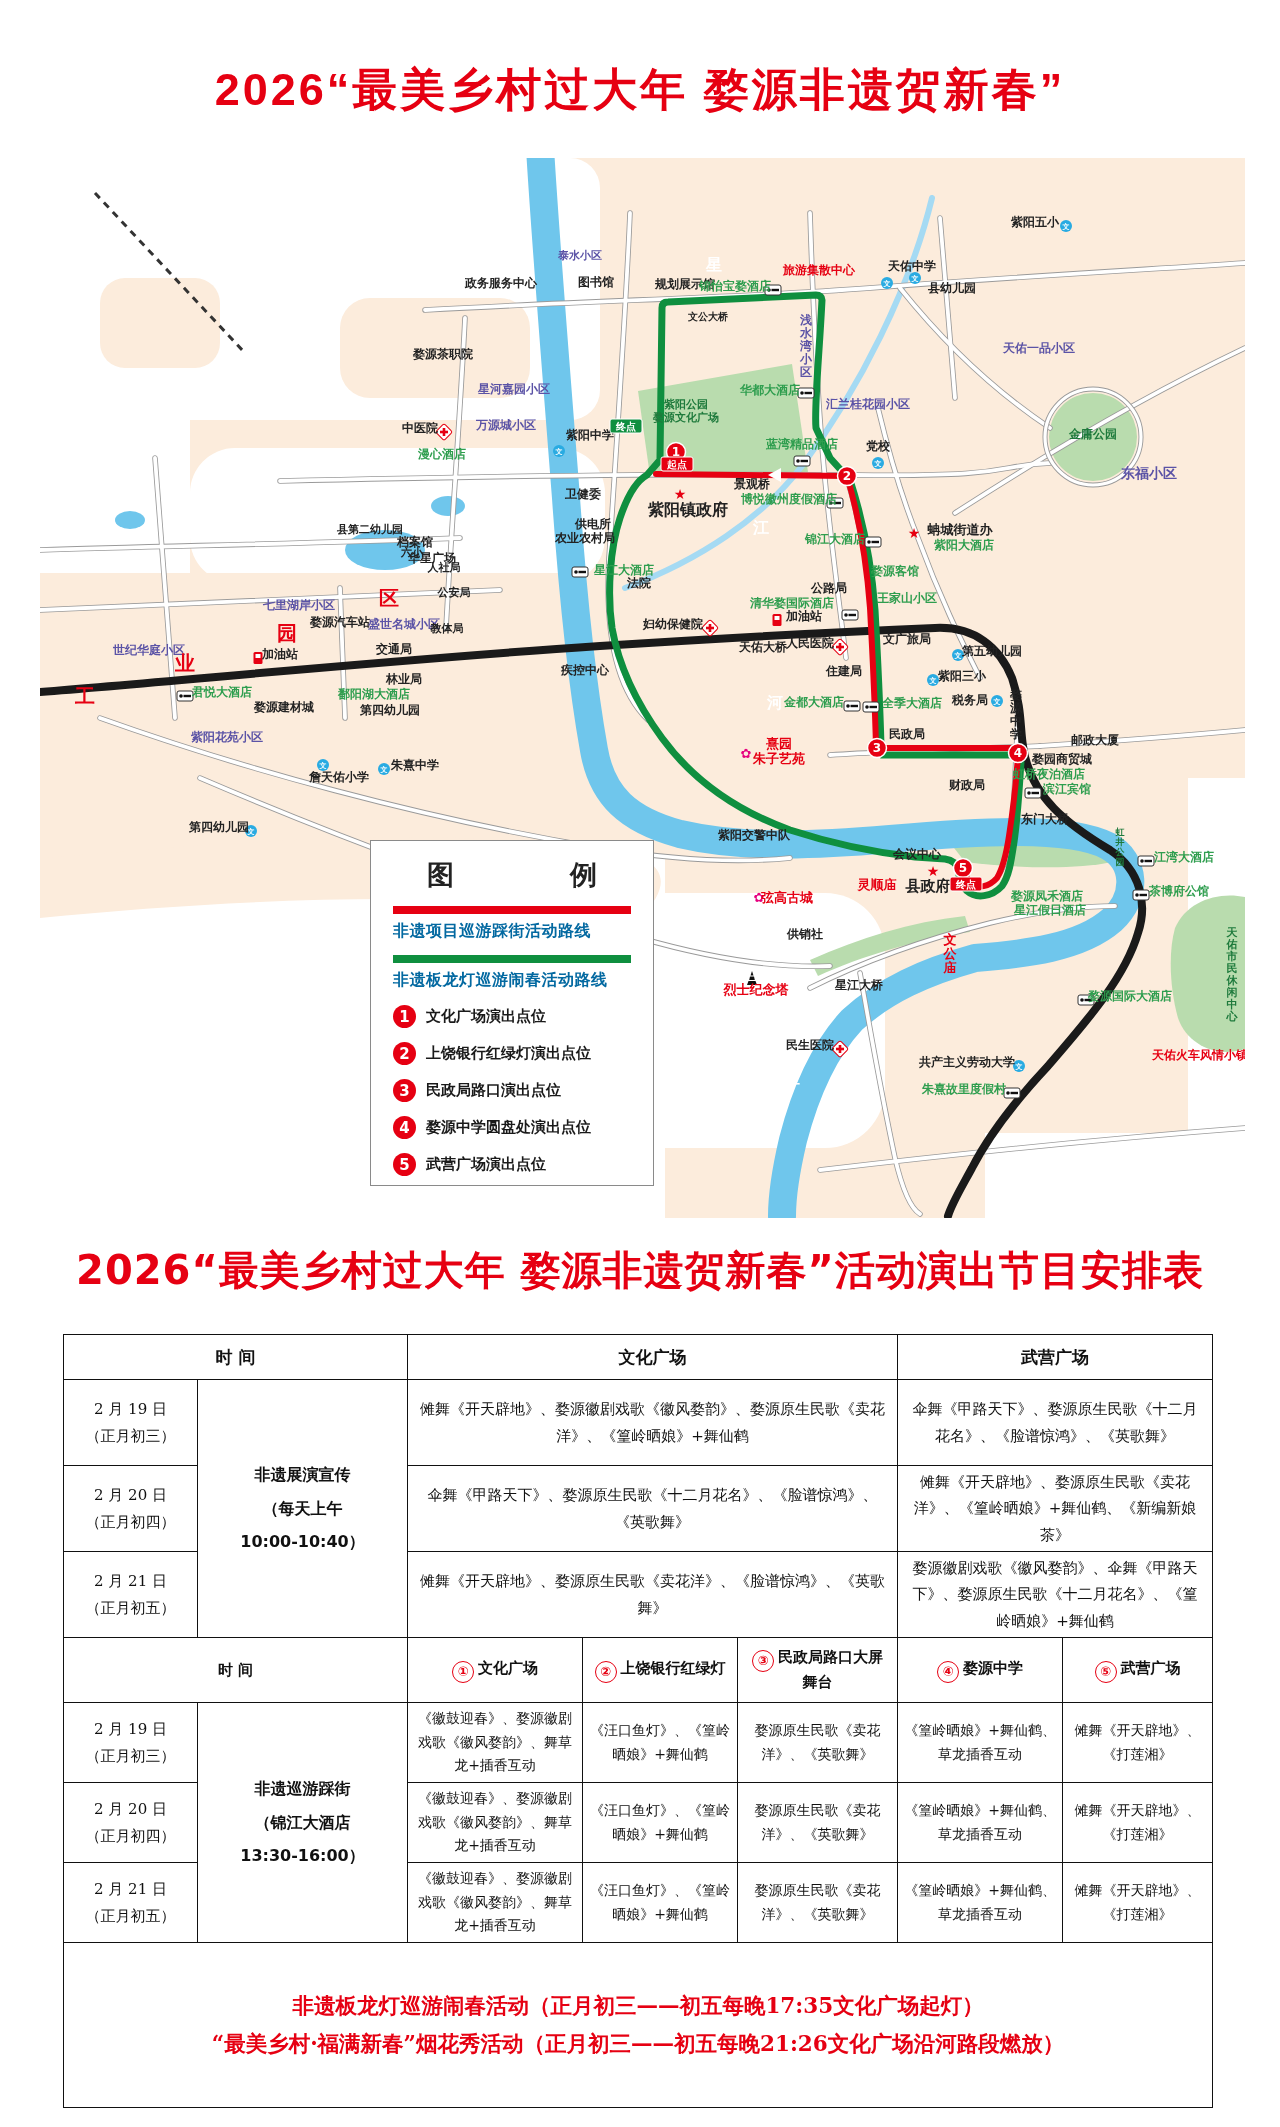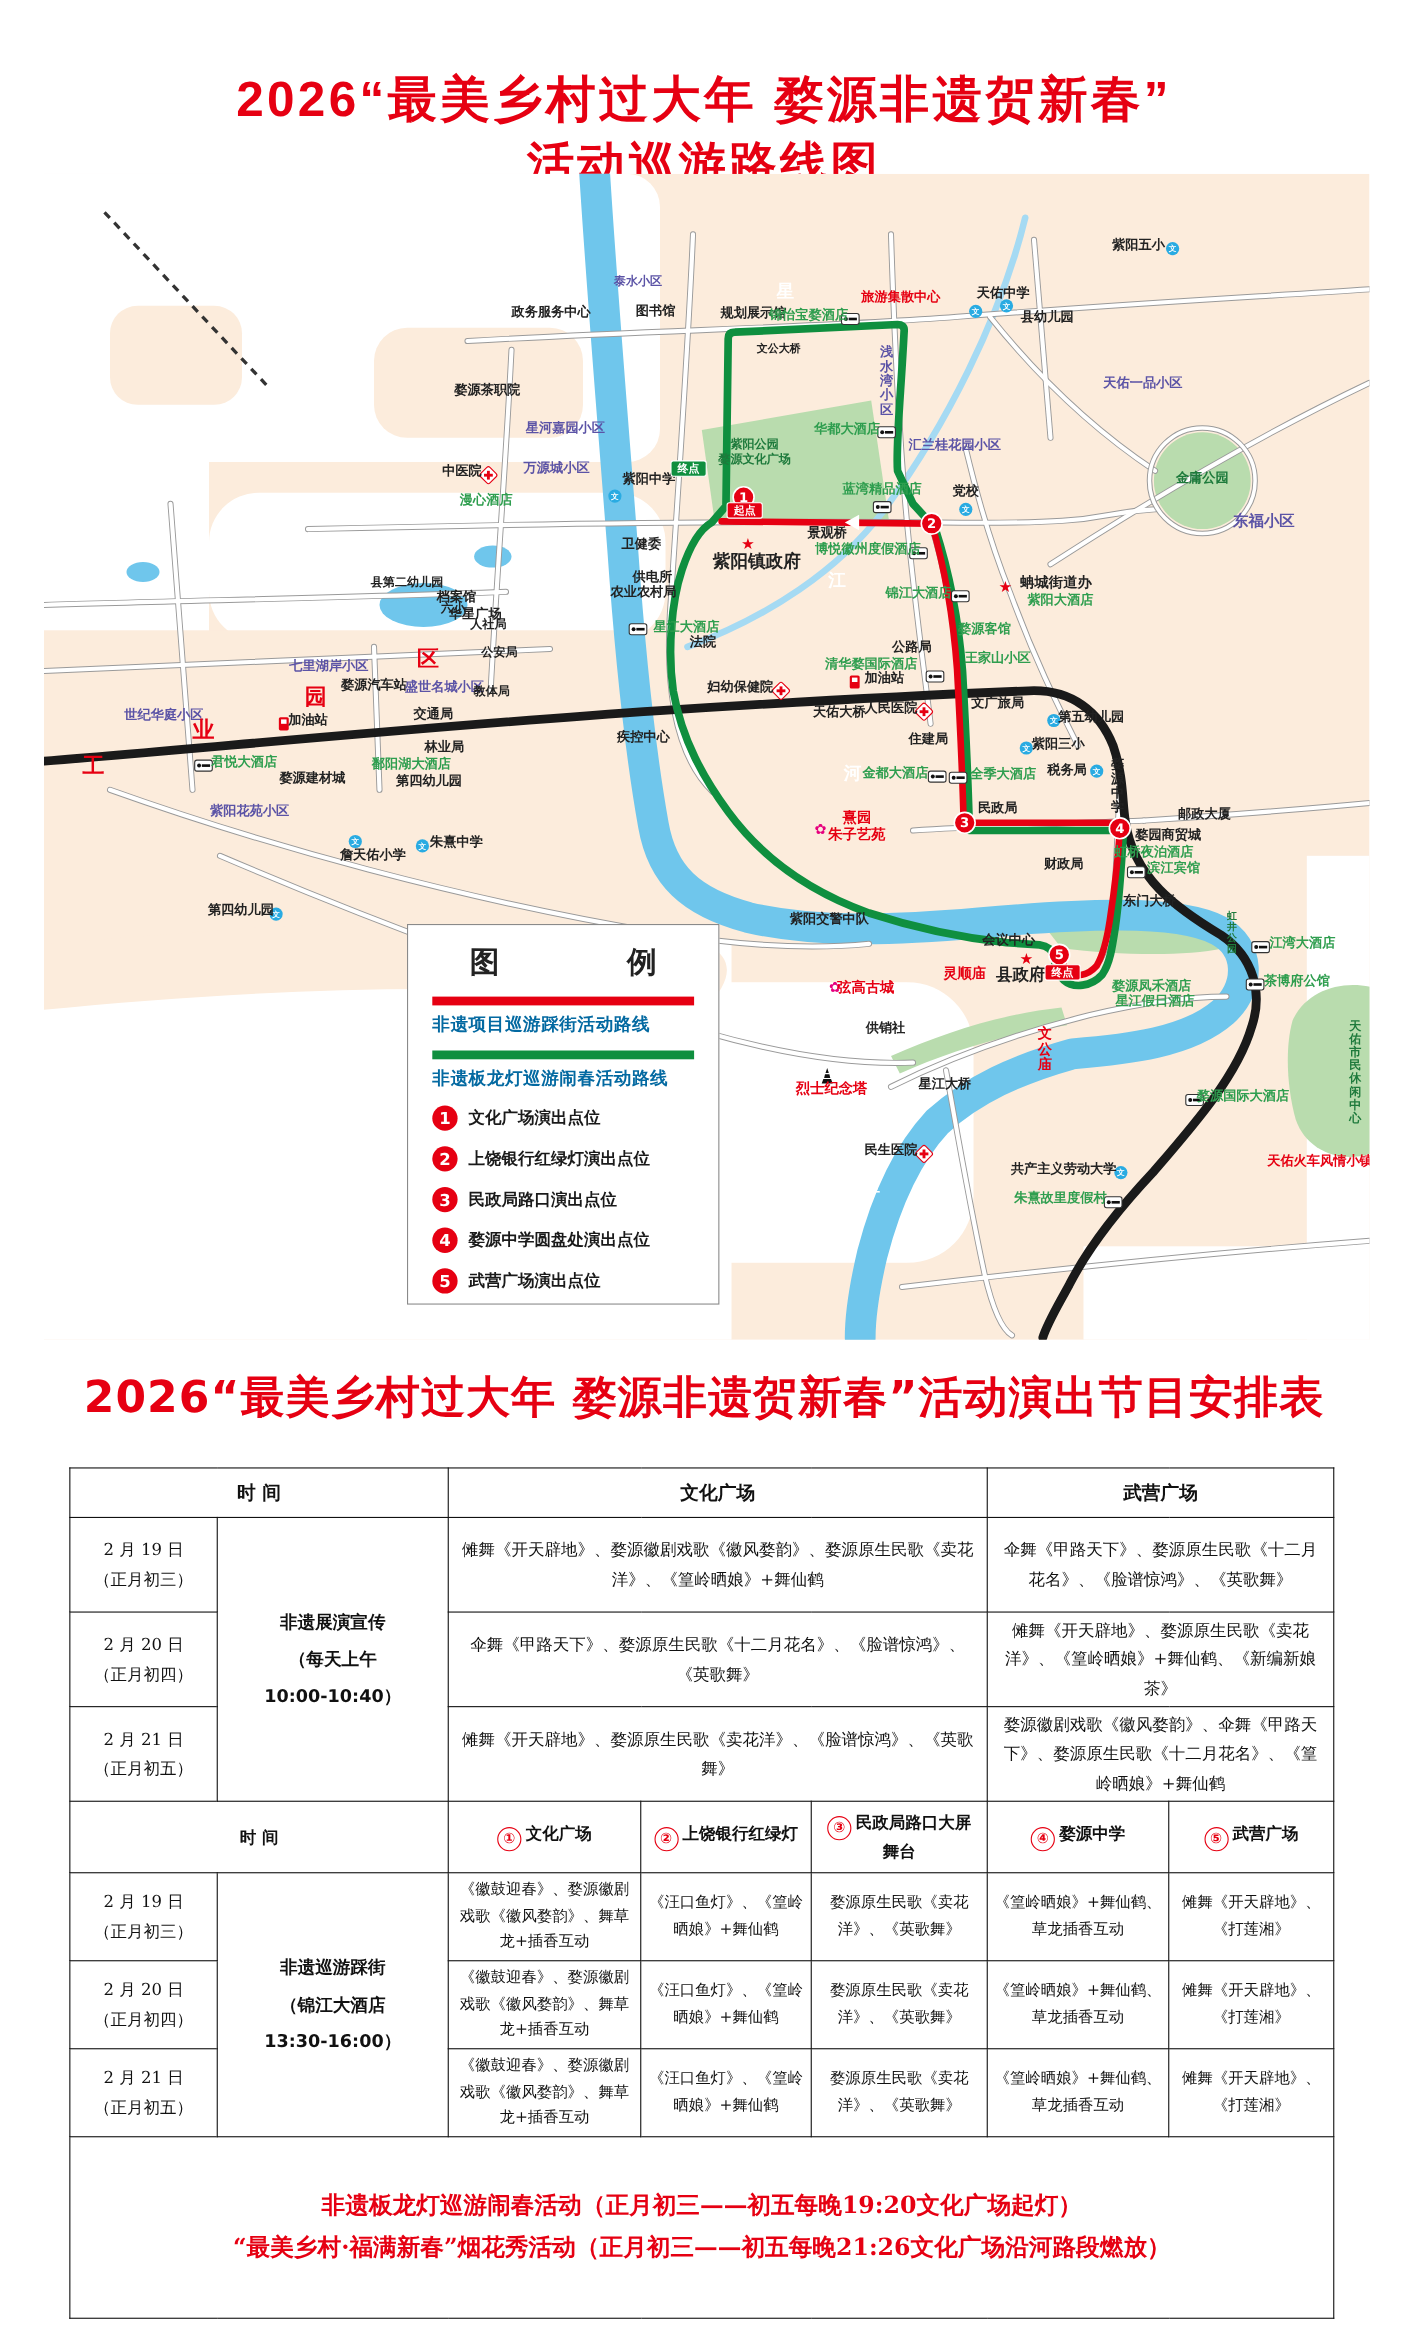--- a/index.html
+++ b/index.html
@@ -41,21 +41,20 @@
     border-radius:50%;font-size:13px;font-weight:bold;margin-right:4px;vertical-align:-3px;background:#fff;}
   td.notes{height:158px;vertical-align:top;padding-top:28px;}
   .note-line{color:#e60012;font-weight:bold;font-size:21.5px;line-height:38px;text-align:center;
     font-family:"DejaVu Serif","Liberation Serif",serif;}
 </style>
 </head>
 <body>
 
 <div class="main-title">
   <div>2026“最美乡村过大年  婺源非遗贺新春”</div>
-  <div class="t2">活动巡游路线图</div>
 </div>
 
 <div class="map-wrap">
   <svg id="mapsvg" width="1205" height="1060" viewBox="0 0 1205 1060">
 
     <rect x="0" y="0" width="1205" height="1060" fill="#fcecdc"></rect>
 
     <g fill="#ffffff">
       <rect x="0" y="0" width="560" height="262" rx="30"></rect>
       <rect x="150" y="290" width="415" height="135" rx="45"></rect>
@@ -594,18 +593,18 @@
       <div>（正月初五）</div>
     </td>
     <td class="cell small">《徽鼓迎春》、婺源徽剧戏歌《徽风婺韵》、舞草龙+插香互动</td>
     <td class="cell small">《汪口鱼灯》、《篁岭晒娘》+舞仙鹤</td>
     <td class="cell small">婺源原生民歌《卖花洋》、《英歌舞》</td>
     <td class="cell small">《篁岭晒娘》+舞仙鹤、草龙插香互动</td>
     <td class="cell small">傩舞《开天辟地》、《打莲湘》</td>
   </tr>
   <tr>
     <td class="notes" colspan="7">
-      <div class="note-line">非遗板龙灯巡游闹春活动（正月初三——初五每晚19:20文化广场起灯）</div>
+      <div class="note-line">非遗板龙灯巡游闹春活动（正月初三——初五每晚17:35文化广场起灯）</div>
       <div class="note-line">“最美乡村·福满新春”烟花秀活动（正月初三——初五每晚21:26文化广场沿河路段燃放）</div>
     </td>
   </tr>
 </tbody>
   </table>
 
 </body></html>

